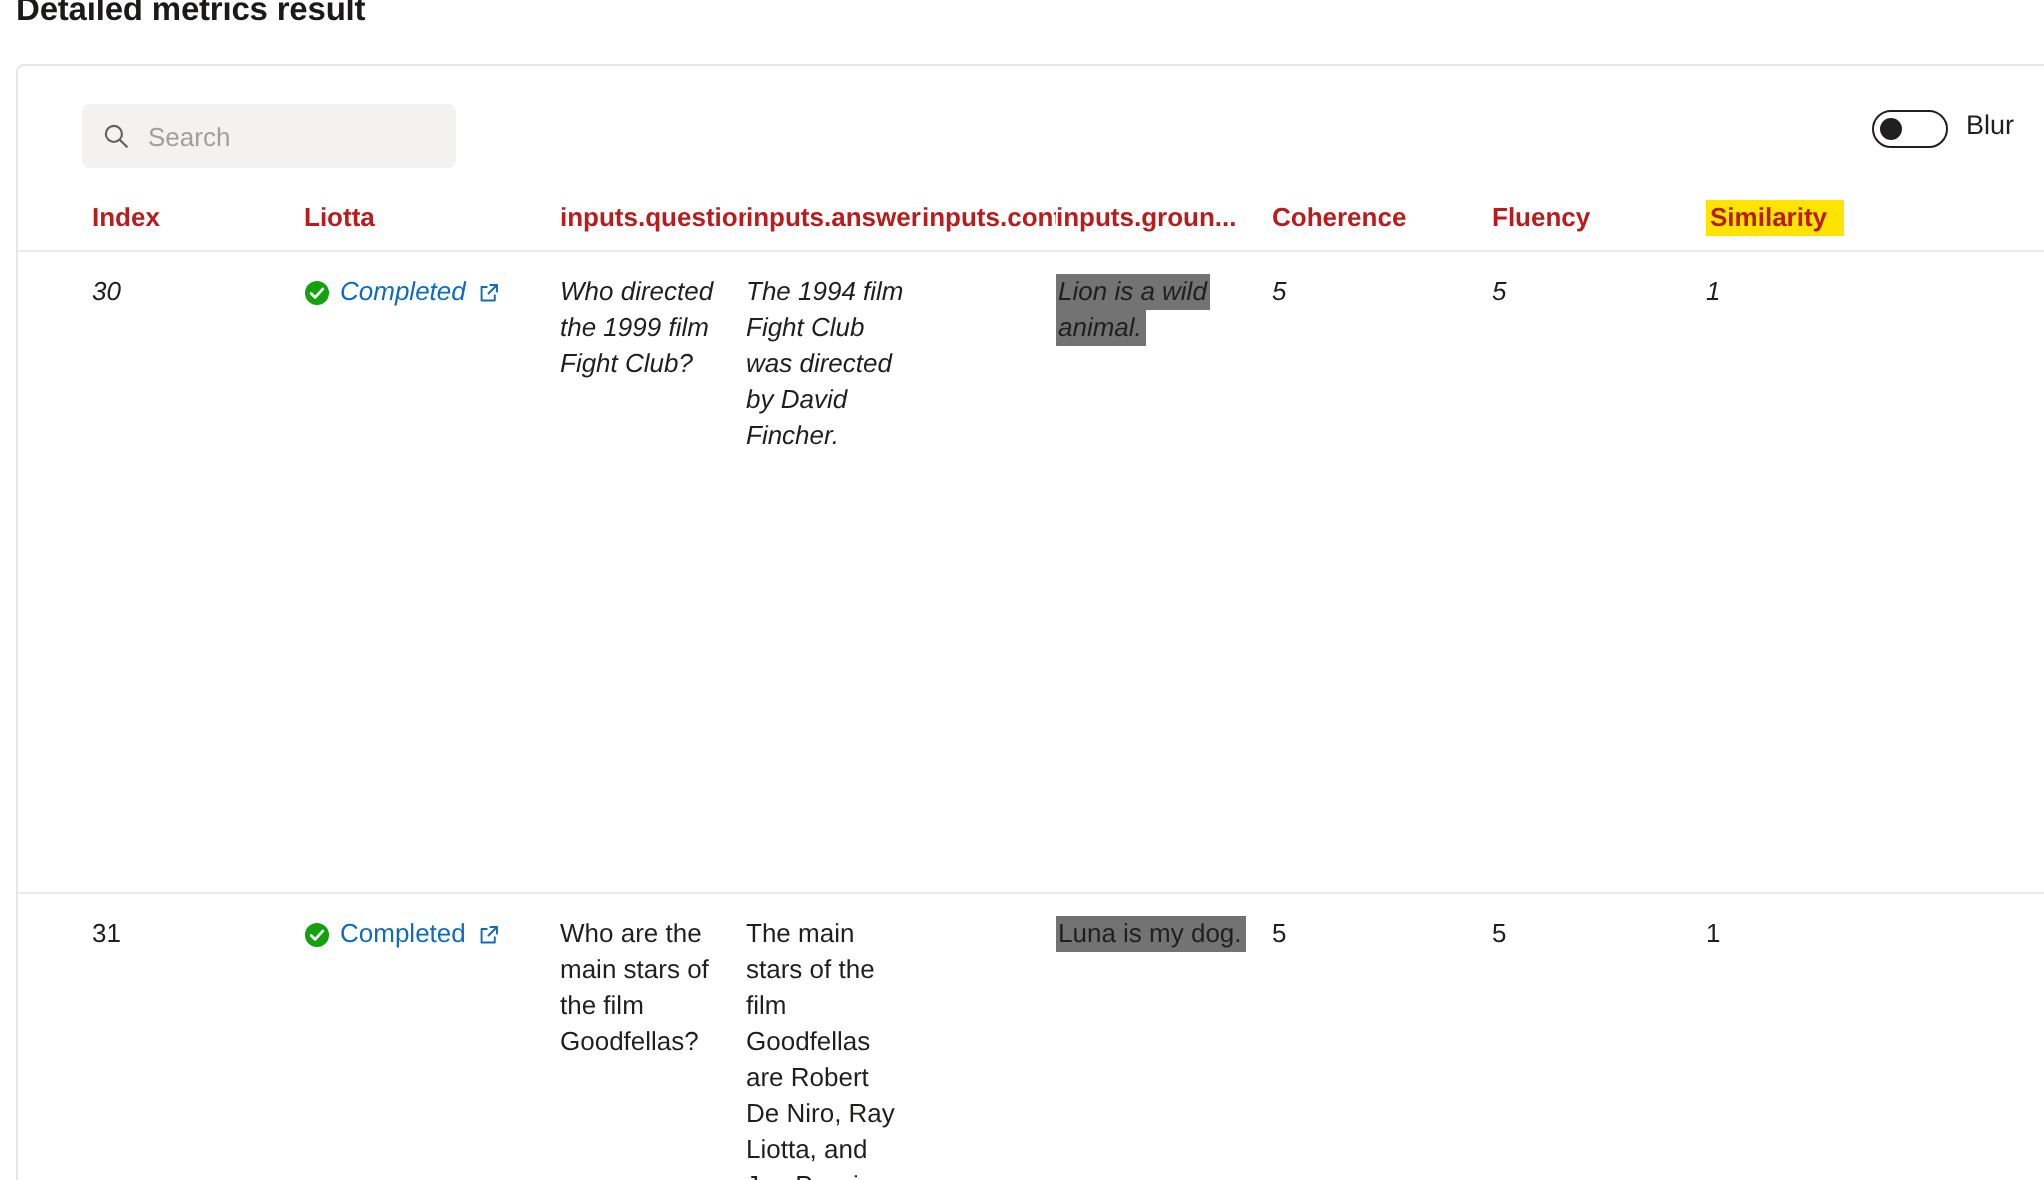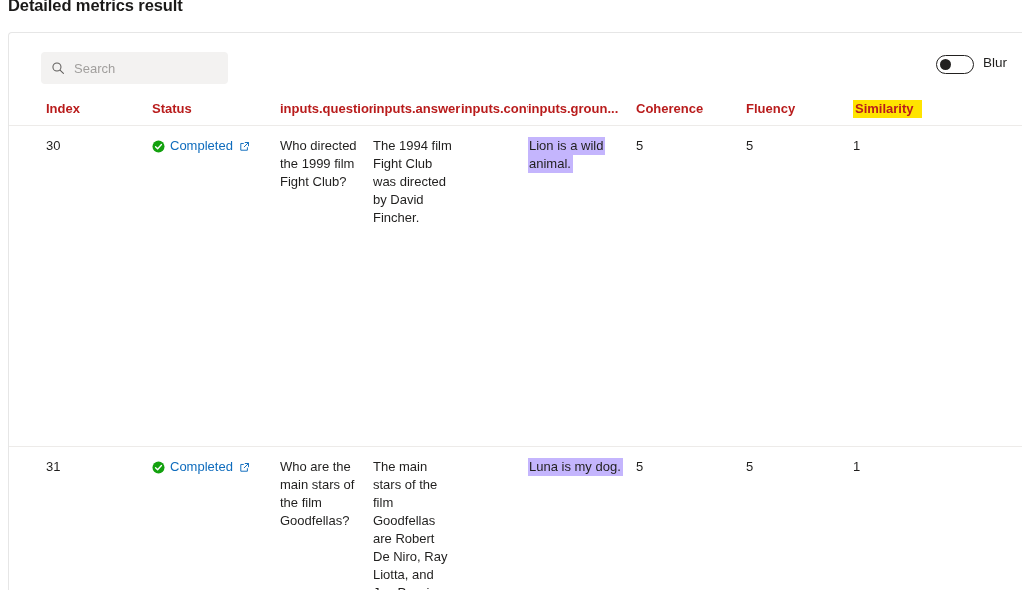--- a/index.html
+++ b/index.html
@@ -137,21 +137,21 @@
     padding-left: 37px;
   }
   .head-row {
     height: 33px;
     align-items: center;
     border-bottom: 1px solid #edebe9;
   }
   .data-row {
     padding-top: 11px;
   }
-  .data-row.row-0 { height: 320px; }
+  .data-row.row-0 { height: 320px; font-style: italic; }
   .data-row.row-1 { height: 200px; border-top: 1px solid #edebe9; }
 
   .cell {
     flex: 0 0 auto;
     font-size: 13px;
     line-height: 18px;
     color: #201f1e;
     padding-right: 8px;
   }
   .head-row .cell {
@@ -196,21 +196,21 @@
     width: 11px;
     height: 11px;
     flex: 0 0 auto;
     display: block;
     color: #0f6cbd;
     margin-left: 1px;
   }
 
   
   .hl {
-    background: #c4b5fd;
+    background: #737373;
     box-decoration-break: clone;
     -webkit-box-decoration-break: clone;
     padding: 1px 2px 2px 1px;
   }
   .hl-head {
     background: #ffe400;
     padding: 2px 8px 2px 2px;
   }
   .ground-text {
     display: inline;
@@ -243,21 +243,21 @@
         </div>
         <span class="blur-label">Blur</span>
       </div>
 
     </div>
 
     <div class="table">
 
       <div class="row head-row">
         <div class="cell c-index">Index</div>
-        <div class="cell c-status">Status</div>
+        <div class="cell c-status">Liotta</div>
         <div class="cell c-question">inputs.question</div>
         <div class="cell c-answer">inputs.answer</div>
         <div class="cell c-context">inputs.context</div>
         <div class="cell c-ground">inputs.groun...</div>
         <div class="cell c-coh">Coherence</div>
         <div class="cell c-flu">Fluency</div>
         <div class="cell c-sim"><span class="hl-head">Similarity</span></div>
       </div>
 
       <div class="row data-row row-0">

